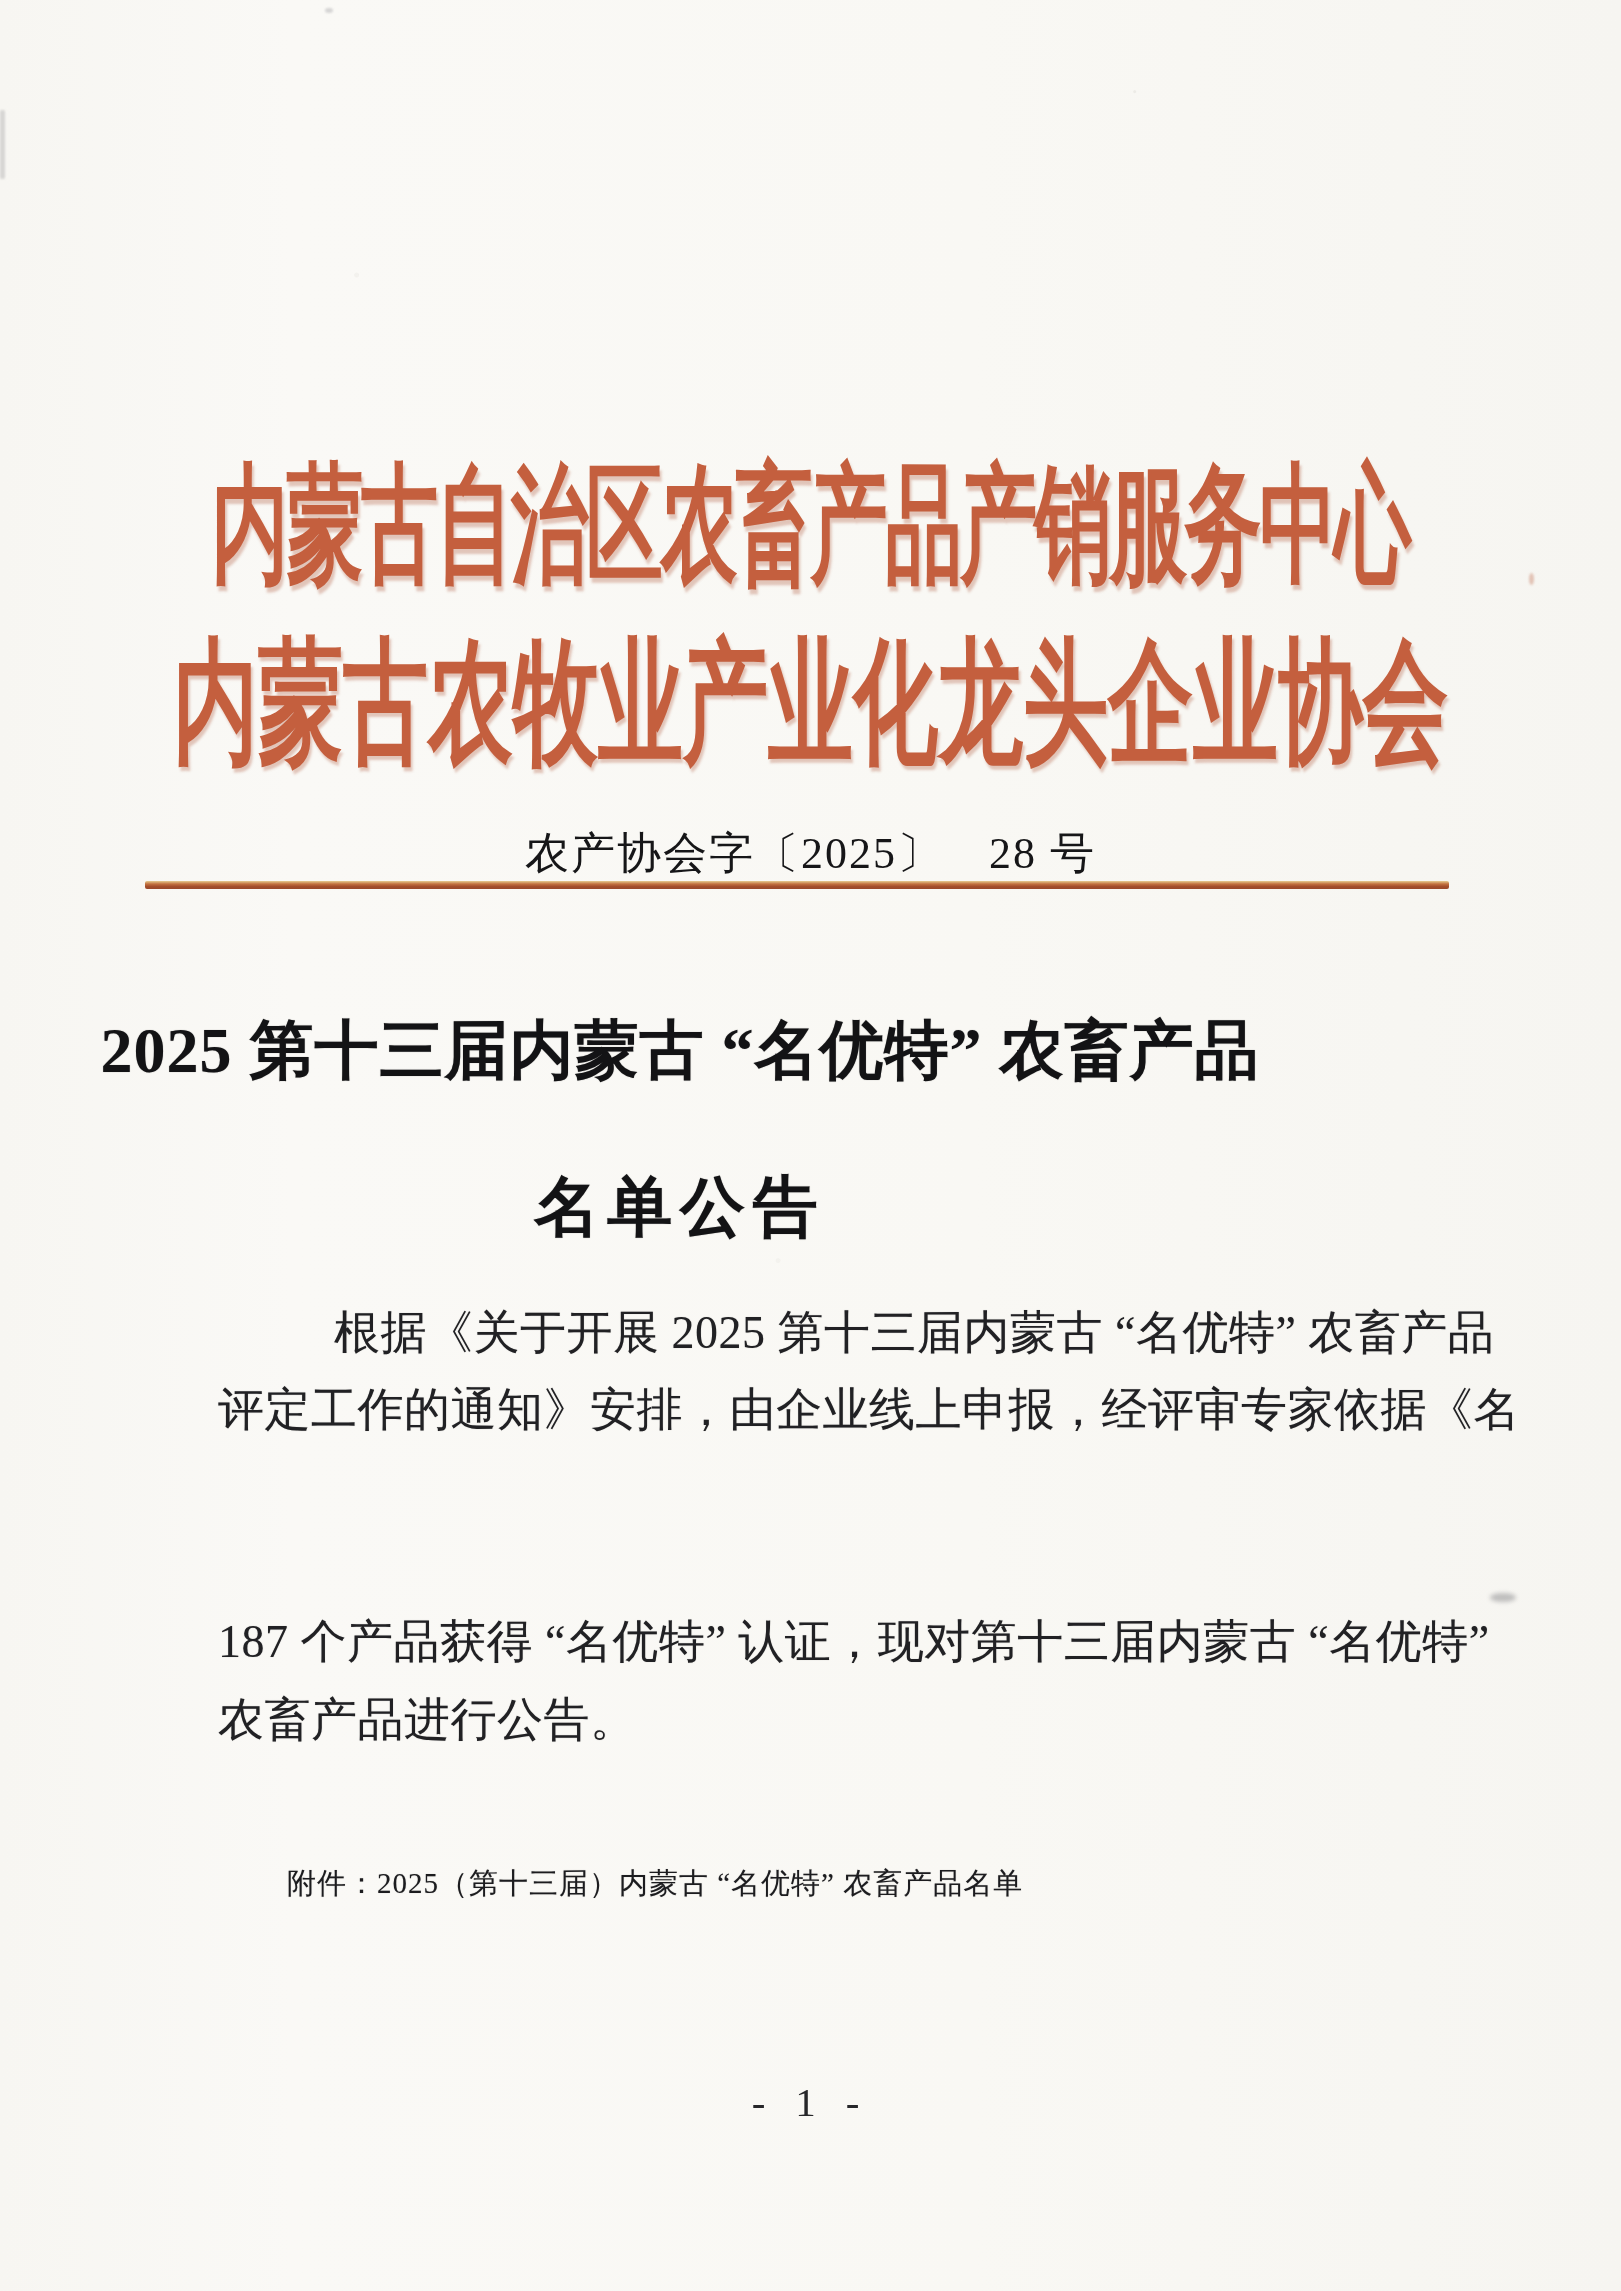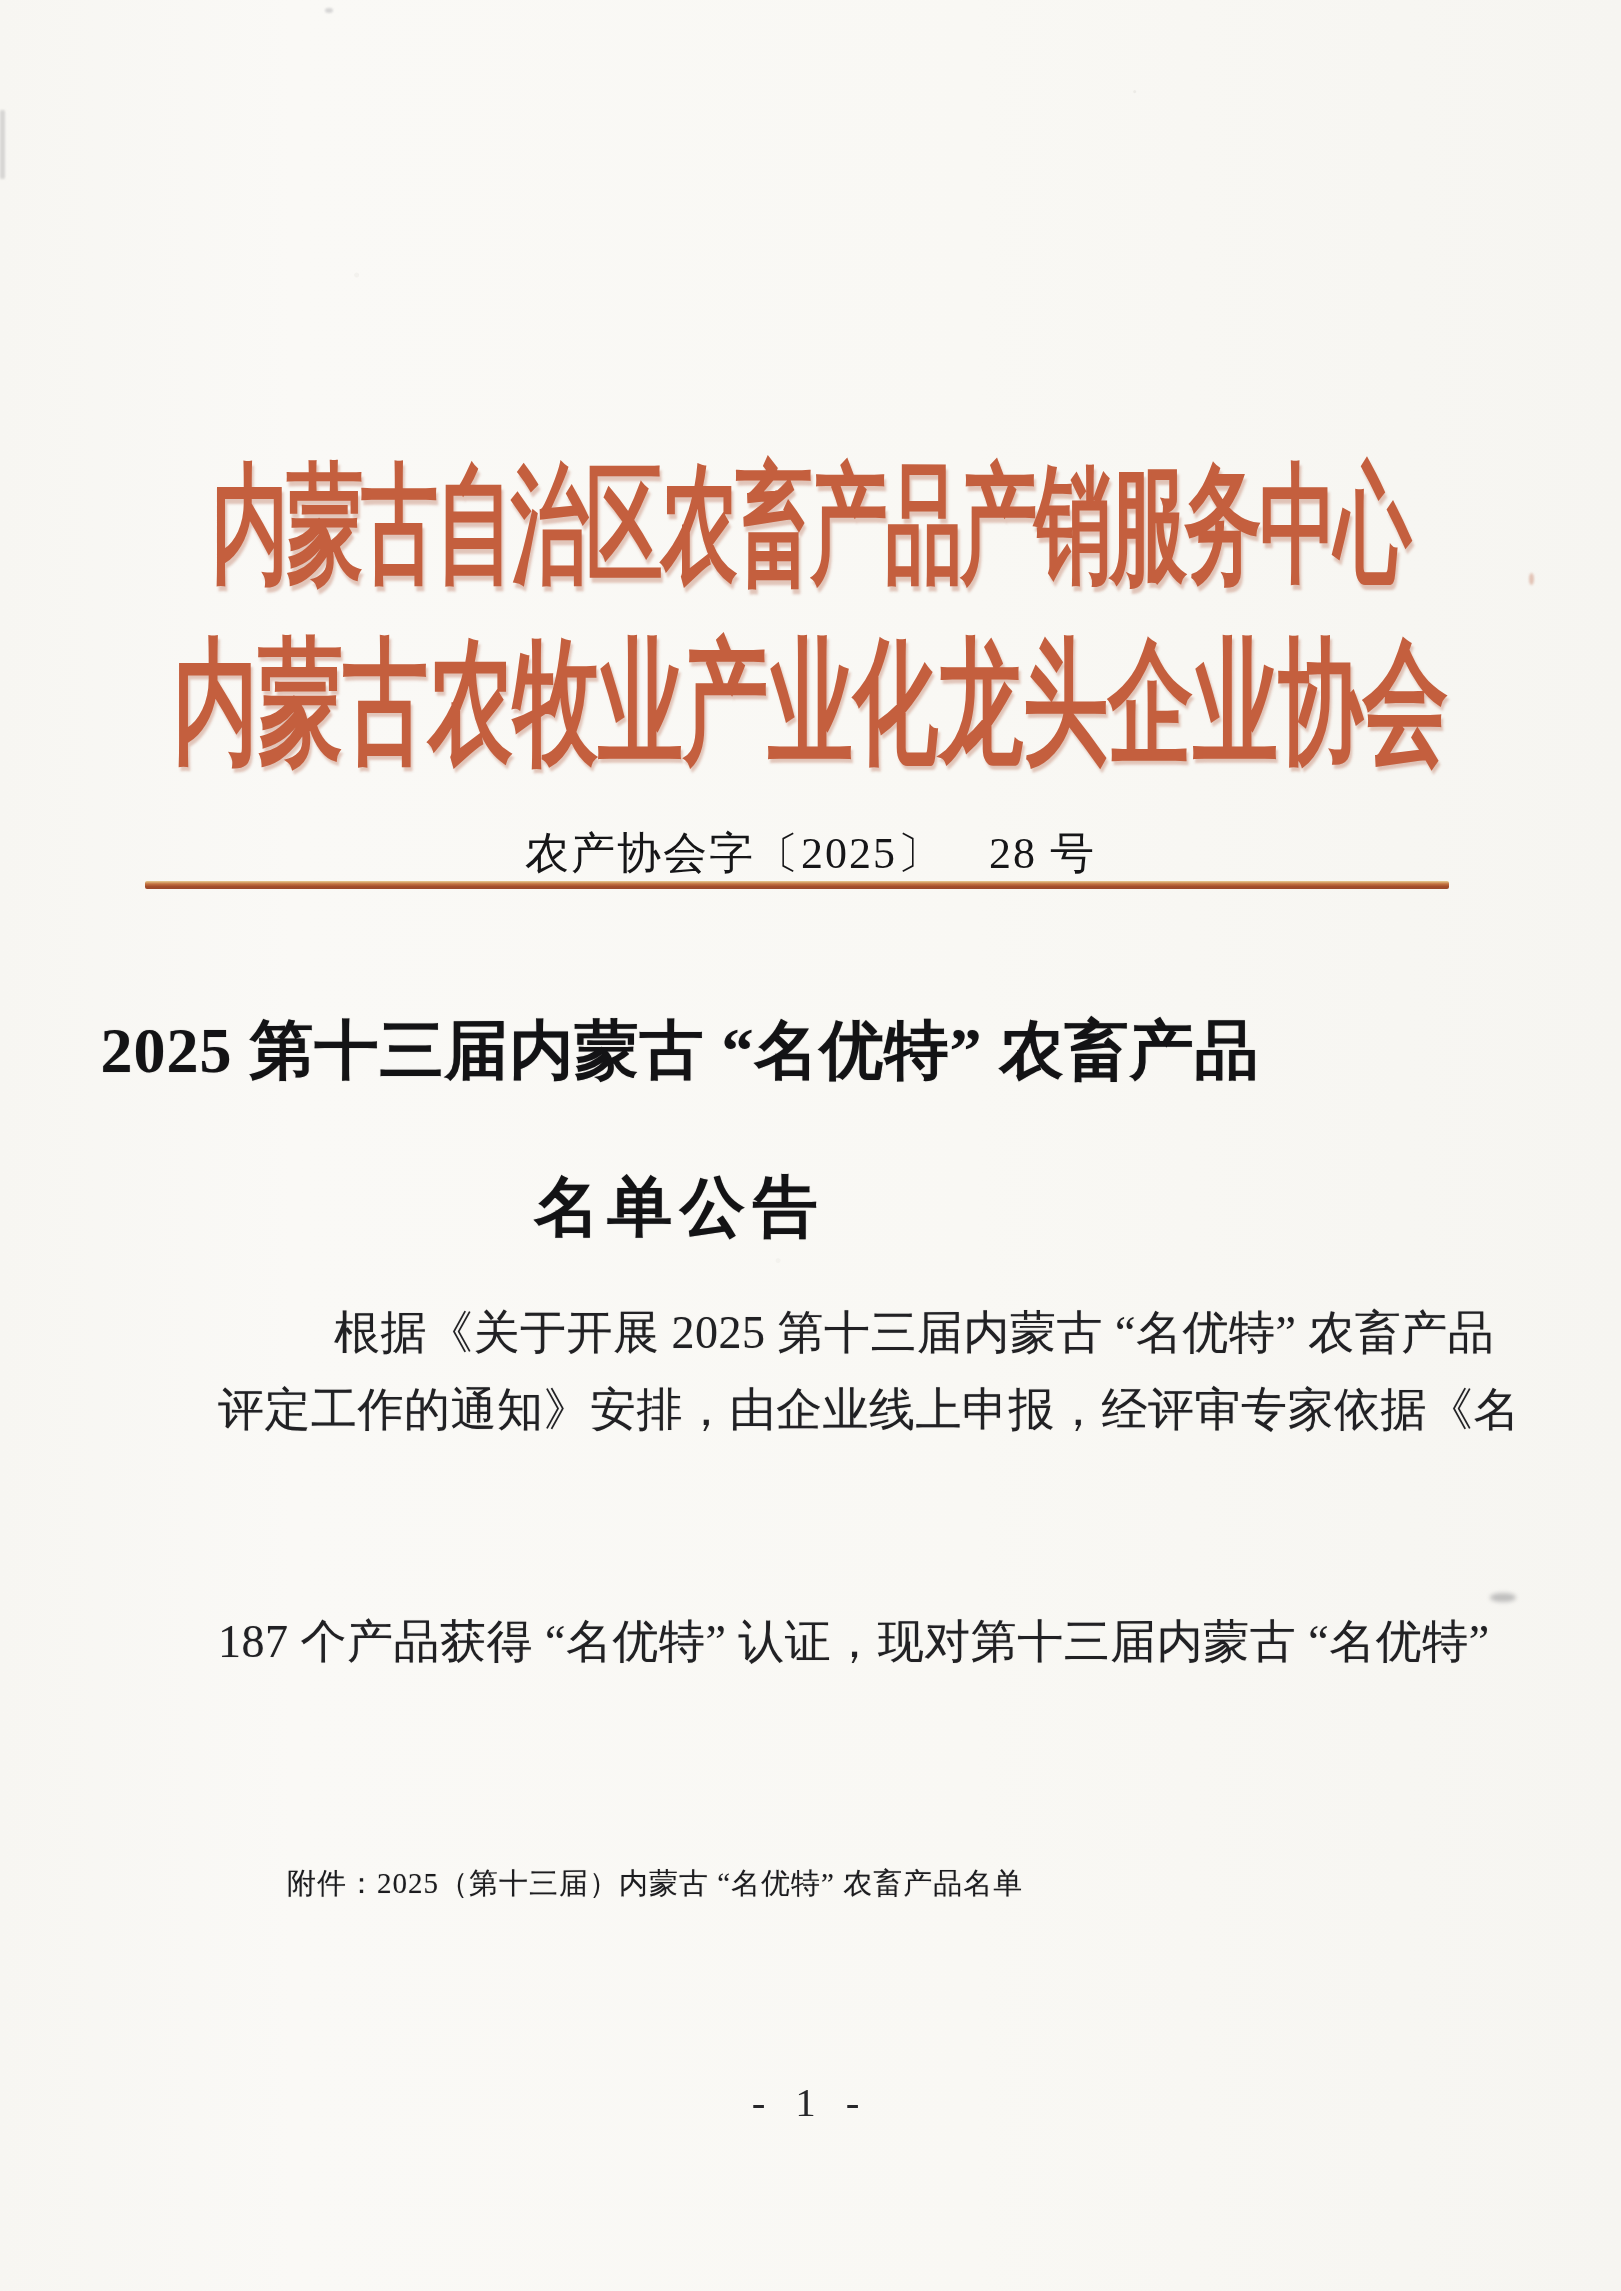--- a/index.html
+++ b/index.html
@@ -167,20 +167,21 @@
 
   <div class="red-rule"></div>
 
   <div class="doc-title-line doc-title-1">2025 第十三届内蒙古 “名优特” 农畜产品</div>
 
   <div class="doc-title-line doc-title-2">名单公告</div>
 
   <div class="body-line indented bl-1">根据《关于开展 2025 第十三届内蒙古 “名优特” 农畜产品</div>
   <div class="body-line bl-2">评定工作的通知》安排，由企业线上申报，经评审专家依据《名</div>
   <div class="body-line bl-5">187 个产品获得 “名优特” 认证，现对第十三届内蒙古 “名优特”</div>
+  <div class="body-line bl-6">农畜产品进行公告。</div>
 
   <div class="attachment-line">附件：2025（第十三届）内蒙古 “名优特” 农畜产品名单</div>
 
   <div class="page-number">- 1 -</div>
 
   <div class="scan-artifact artifact-1"></div>
   <div class="scan-artifact artifact-2"></div>
   <div class="scan-artifact artifact-3"></div>
   <div class="scan-artifact artifact-4"></div>
 

